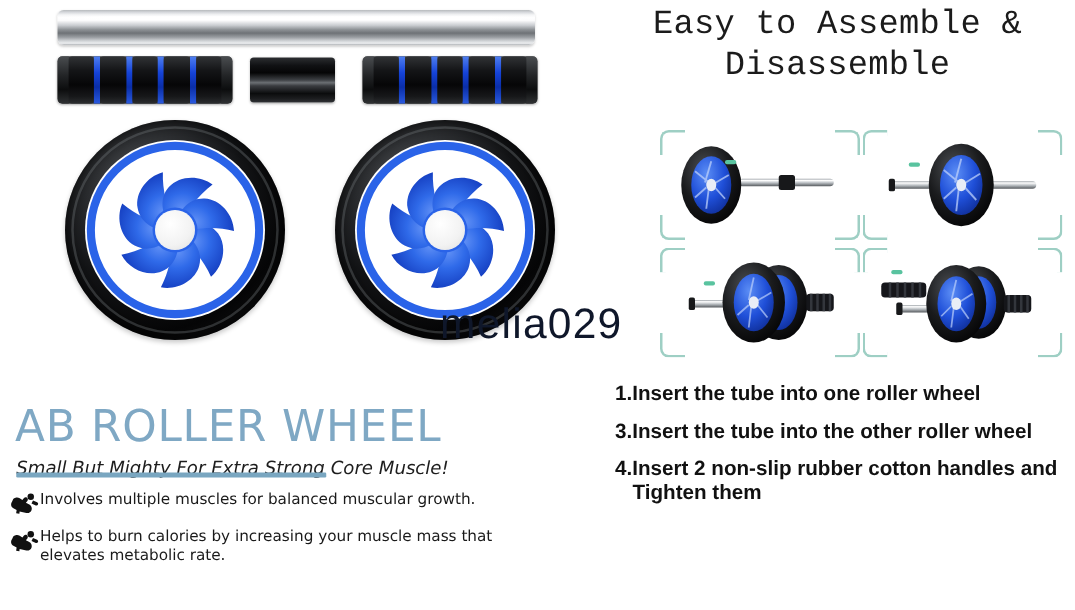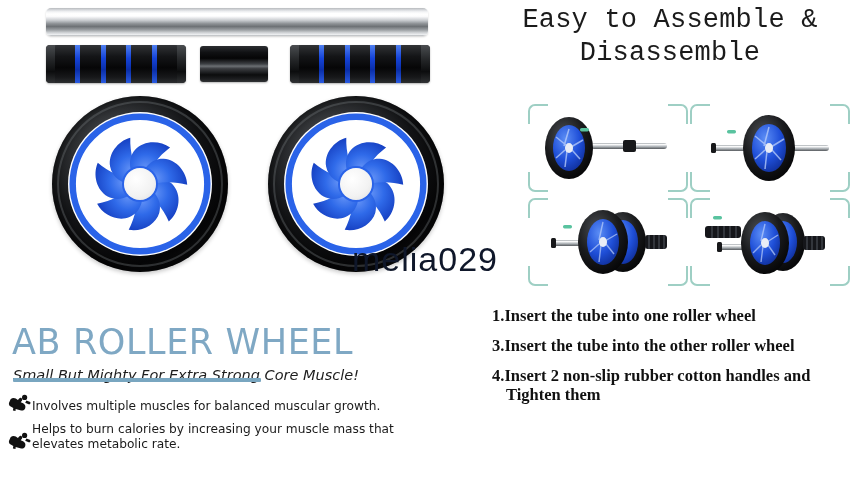--- a/index.html
+++ b/index.html
@@ -114,32 +114,32 @@
     color:#7fa8c4;white-space:nowrap;
   }
   .ab-sub{
     position:absolute;left:13px;top:367px;
     font-family:"DejaVu Sans", sans-serif;
     font-style:italic;font-size:14.5px;color:#1d1d1d;white-space:nowrap;
   }
   .ab-rule{position:absolute;left:13px;top:378px;width:248px;height:4px;background:#79a6c0;border-radius:1px;}
 
   .bullets{position:absolute;left:6px;top:392px;width:400px;}
-  .bullet{position:relative;display:flex;align-items:flex-end;margin-bottom:9px;}
+  .bullet{position:relative;display:flex;align-items:flex-start;margin-bottom:9px;}
   .bullet .bi{flex:0 0 26px;height:20px;margin-top:1px;}
   .bullet .bi svg{display:block;width:26px;height:20px;}
   .bullet .btxt{
     font-family:"DejaVu Sans", sans-serif;
     font-size:12.2px;line-height:14.5px;color:#1a1a1a;
   }
 
   
   .steps{position:absolute;left:492px;top:306px;width:366px;}
   .step{
-    font-family:Liberation Serif, serif;
+    font-family:Liberation Sans, sans-serif;
     font-weight:bold;font-size:16.5px;line-height:19px;color:#111;
     margin-bottom:11px;
     padding-left:14px;text-indent:-14px;
   }
 </style>
 </head>
 <body>
 
 <div id="page">
 

